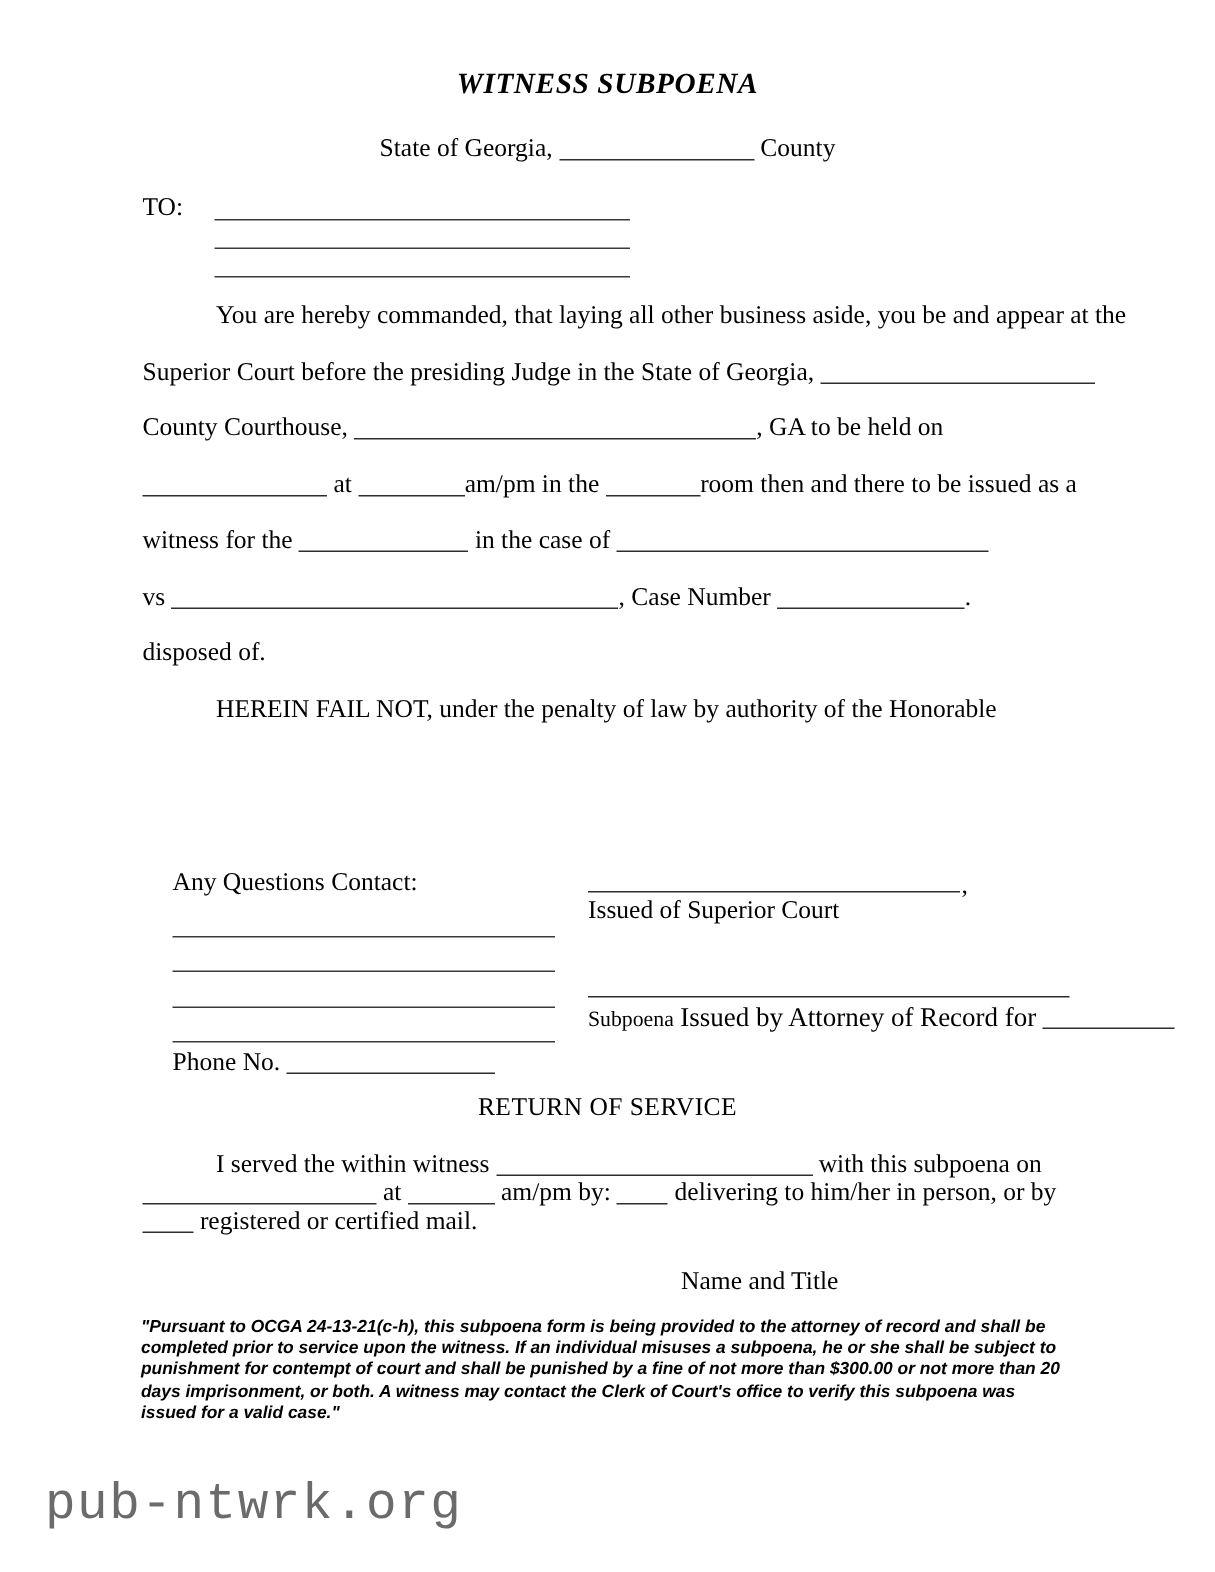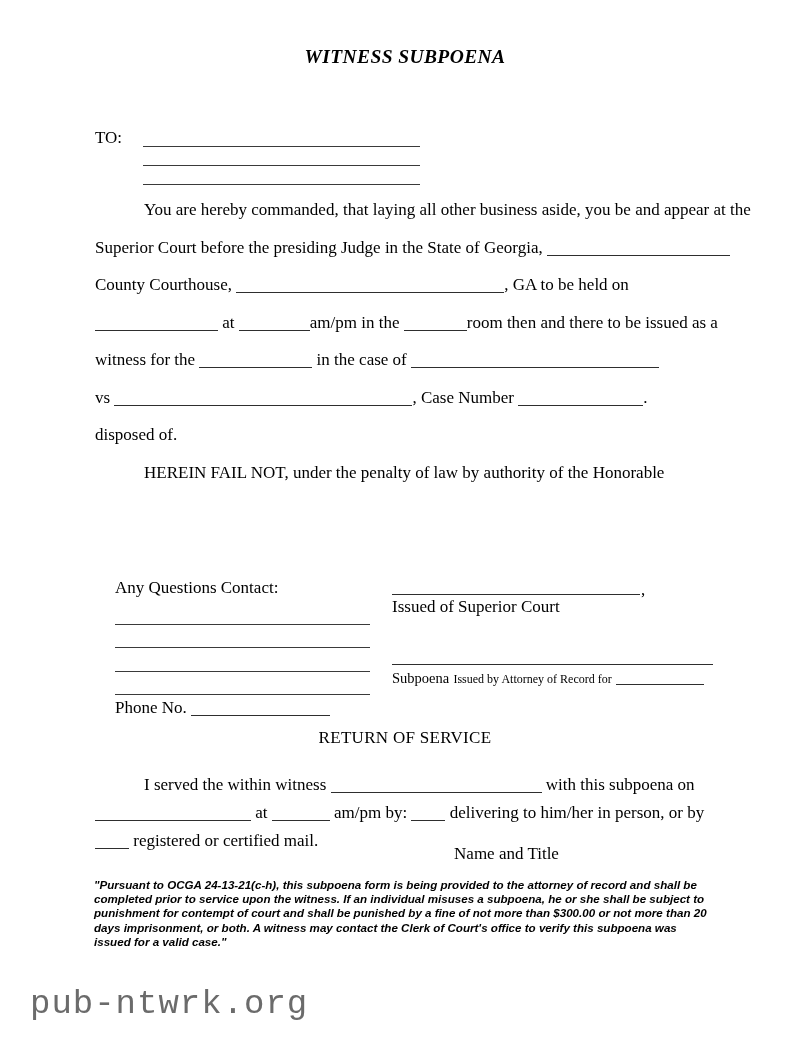--- a/index.html
+++ b/index.html
@@ -132,41 +132,40 @@
     left: 0; top: 86px;
     width: 321px;
     border-bottom: 1.4px solid #2e2e2e;
   }
   .attorney-row {
     position: absolute;
     left: 0; top: 90px;
     white-space: nowrap;
   }
   .attorney-big { font-size: 14.5px; }
-  .attorney-small { font-size: 12px; text-align: center; }
+  .attorney-small { font-size: 18px; text-align: center; }
 
   
   .ros-title {
     position: absolute;
     left: 0; top: 728px;
     width: 810px;
     text-align: center;
     font-size: 17px;
     letter-spacing: 0.3px;
   }
   .ros-block {
     position: absolute;
     left: 95px; top: 766px;
     width: 618px;
     font-size: 17px;
   }
   .ros-line {
     height: 19px;
     white-space: nowrap;
-    margin-top: 9px;
   }
   .served-row {
     position: absolute;
     left: 0; top: 56px;
     width: 618px;
     text-align: right;
     white-space: nowrap;
   }
   .name-title-row {
     position: absolute;
@@ -203,20 +202,25 @@
     letter-spacing: 1px;
   }
 </style>
 </head>
 <body>
 
 <div class="page">
 
   <div class="doc-title">WITNESS SUBPOENA</div>
 
+  <div class="state-line">
+    <span>State of Georgia,</span>
+    <span class="bl" style="width:130px"></span>
+    <span>County</span>
+  </div>
 
   <div class="to-label">TO:</div>
   <div class="to-rules">
     <div class="rule"></div>
     <div class="rule"></div>
     <div class="rule"></div>
   </div>
 
   <div class="body-block">
 

